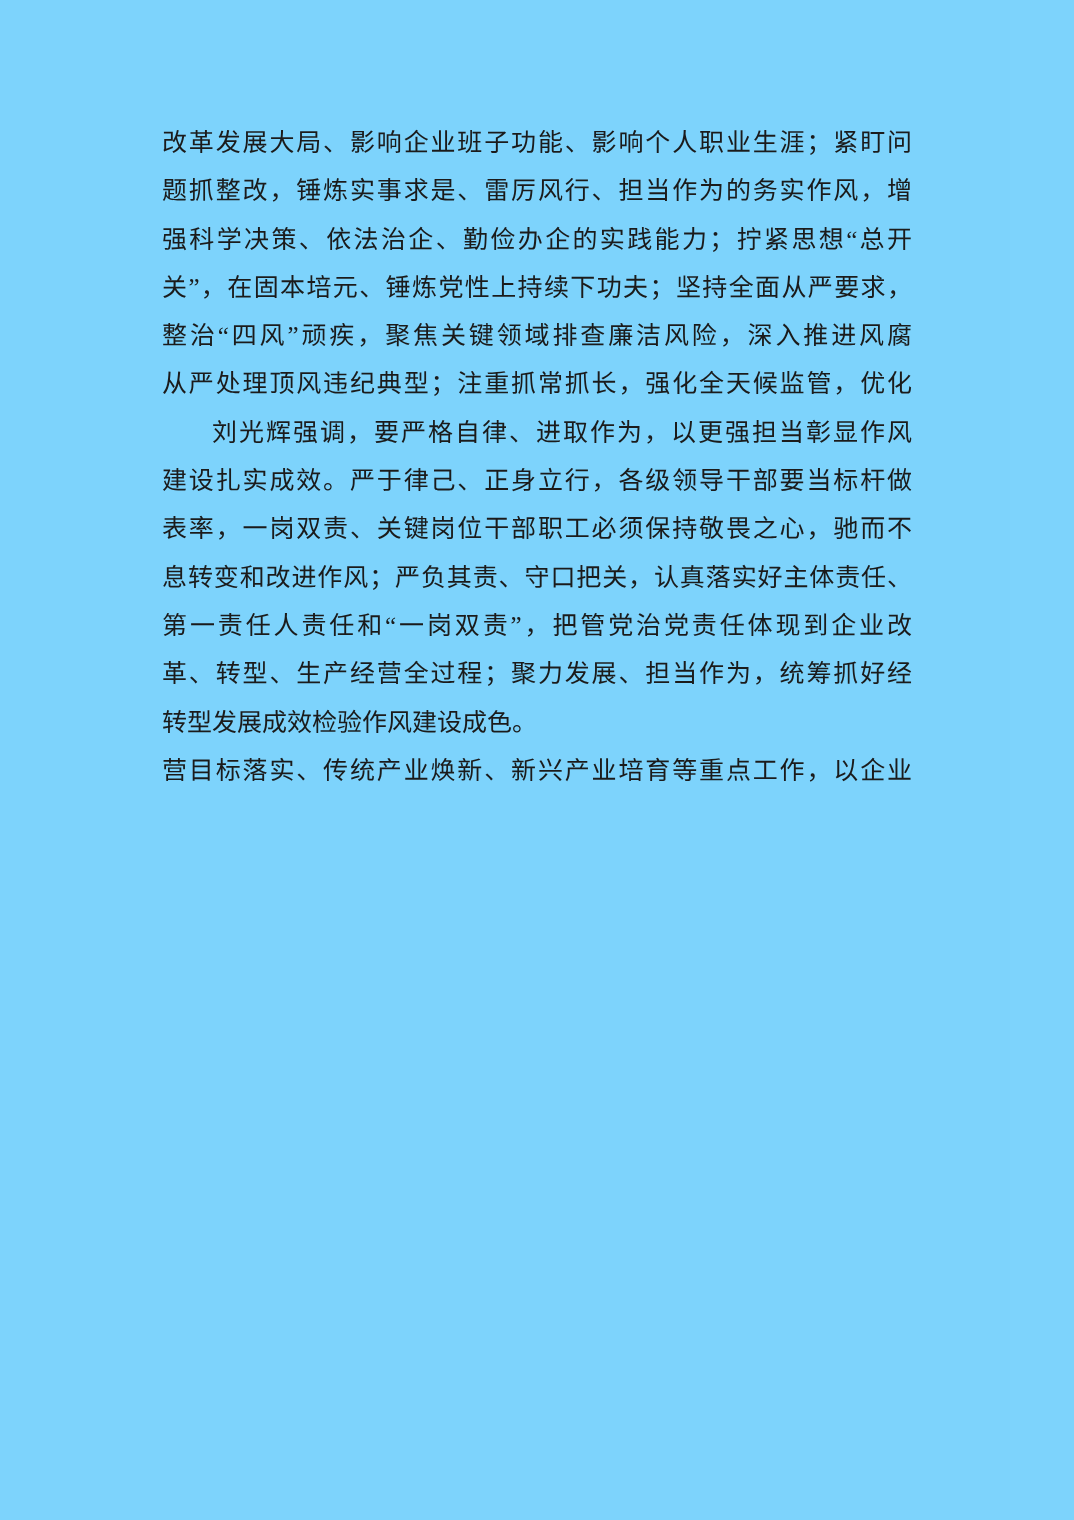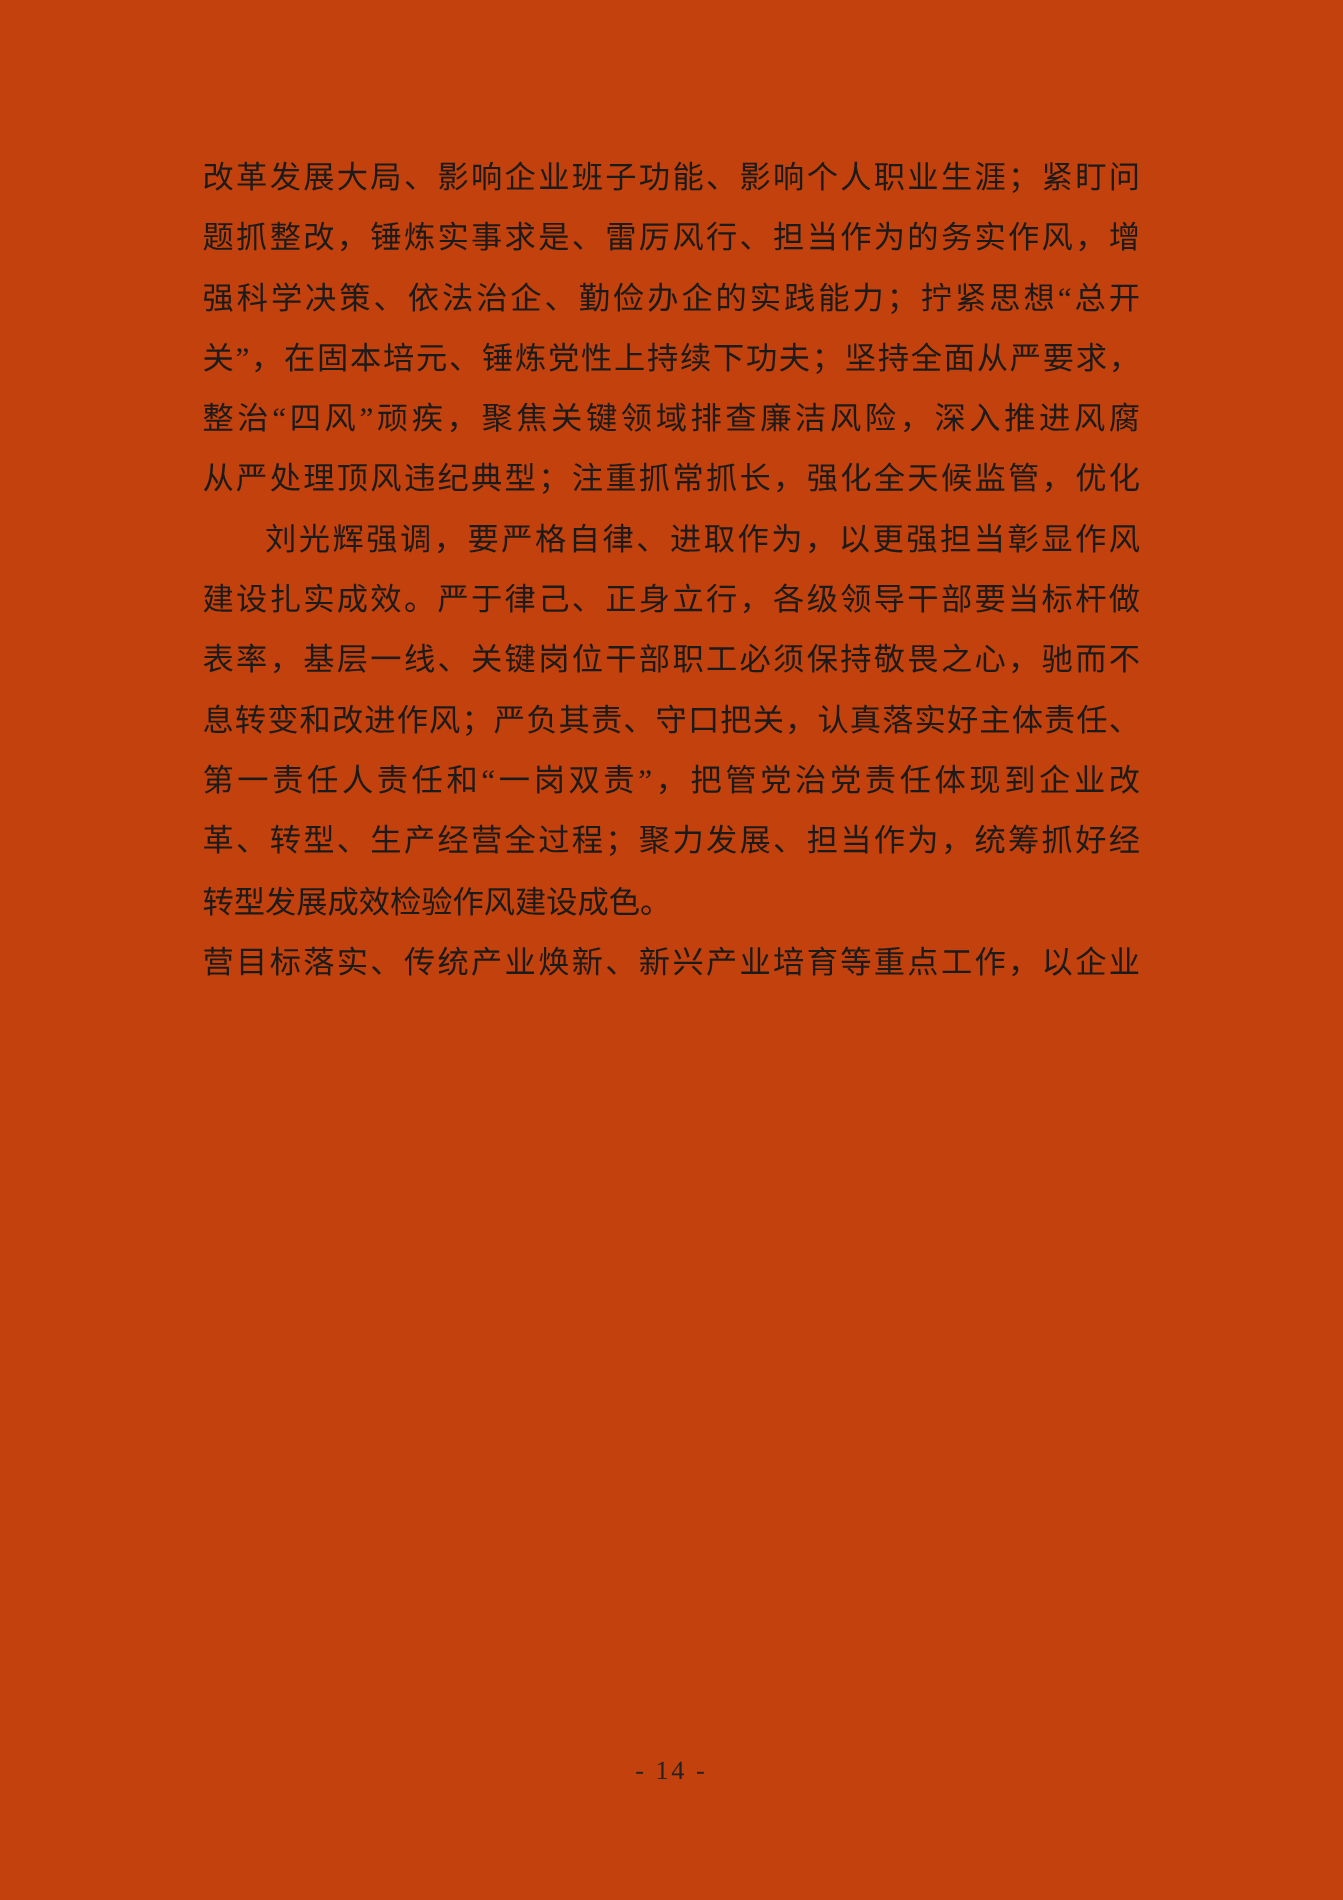--- a/index.html
+++ b/index.html
@@ -4,21 +4,21 @@
 <style>
   html, body {
     margin: 0;
     padding: 0;
     background: #e9e9e9;
   }
   .page {
     position: relative;
     width: 1074px;
     height: 1520px;
-    background: #c2410c;
+    background: #7dd3fc;
     margin: 0 auto;
     overflow: hidden;
     font-family: "Liberation Serif", serif;
   }
   .text-block {
     position: absolute;
     left: 162px;
     top: 119px;
     width: 750px;
   }
@@ -71,28 +71,25 @@
       <div class="line j">题抓整改，锤炼实事求是、雷厉风行、担当作为的务实作风，增</div>
       <div class="line j">强科学决策、依法治企、勤俭办企的实践能力；拧紧思想“总开</div>
       <div class="line j">关”，在固本培元、锤炼党性上持续下功夫；坚持全面从严要求，</div>
       <div class="line j">整治“四风”顽疾，聚焦关键领域排查廉洁风险，深入推进风腐</div>
       <div class="line j">从严处理顶风违纪典型；注重抓常抓长，强化全天候监管，优化</div>
     </div>
 
     <div class="para">
       <div class="line j indent">刘光辉强调，要严格自律、进取作为，以更强担当彰显作风</div>
       <div class="line j">建设扎实成效。严于律己、正身立行，各级领导干部要当标杆做</div>
-      <div class="line j">表率，基层一线、关键岗位干部职工必须保持敬畏之心，驰而不</div>
+      <div class="line j">表率，一岗双责、关键岗位干部职工必须保持敬畏之心，驰而不</div>
       <div class="line j">息转变和改进作风；严负其责、守口把关，认真落实好主体责任、</div>
       <div class="line j">第一责任人责任和“一岗双责”，把管党治党责任体现到企业改</div>
       <div class="line j">革、转型、生产经营全过程；聚力发展、担当作为，统筹抓好经</div>
       <div class="line end">转型发展成效检验作风建设成色。</div>
       <div class="line j">营目标落实、传统产业焕新、新兴产业培育等重点工作，以企业</div>
     </div>
 
 
   </main>
 
-  <footer class="footer">
-    <span class="page-number">- 14 -</span>
-  </footer>
 
 </div>
 
 </body></html>

